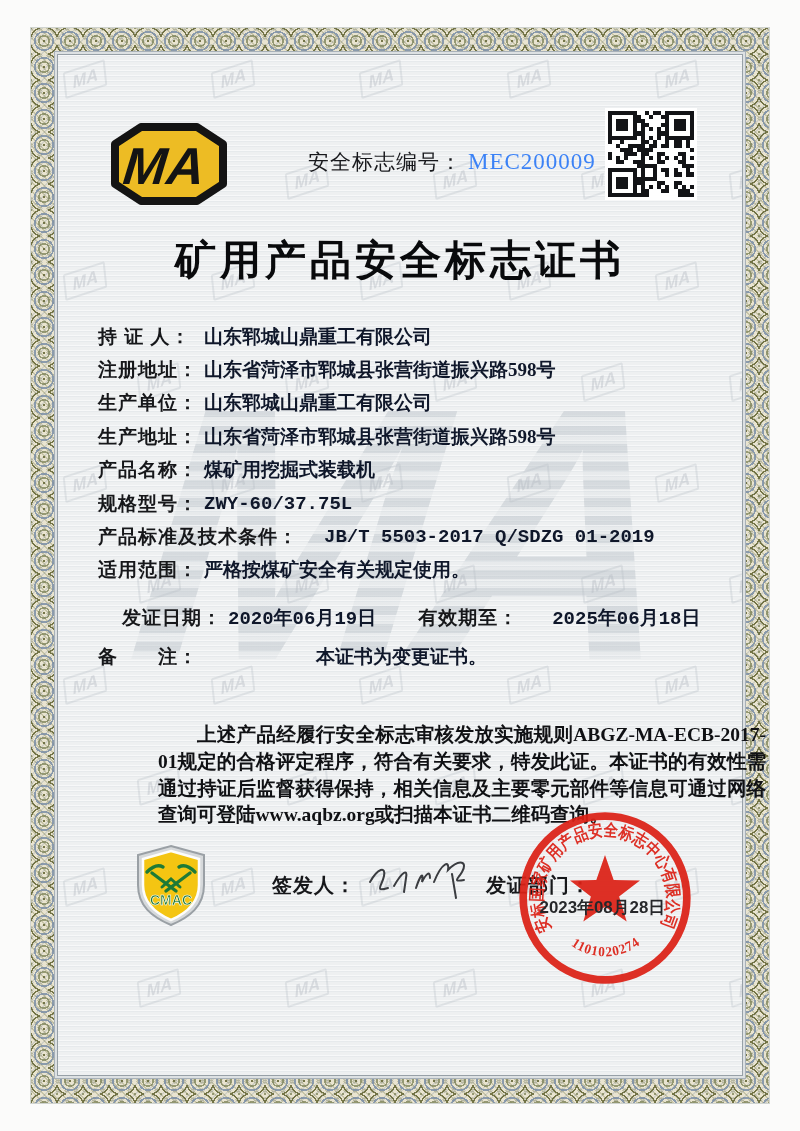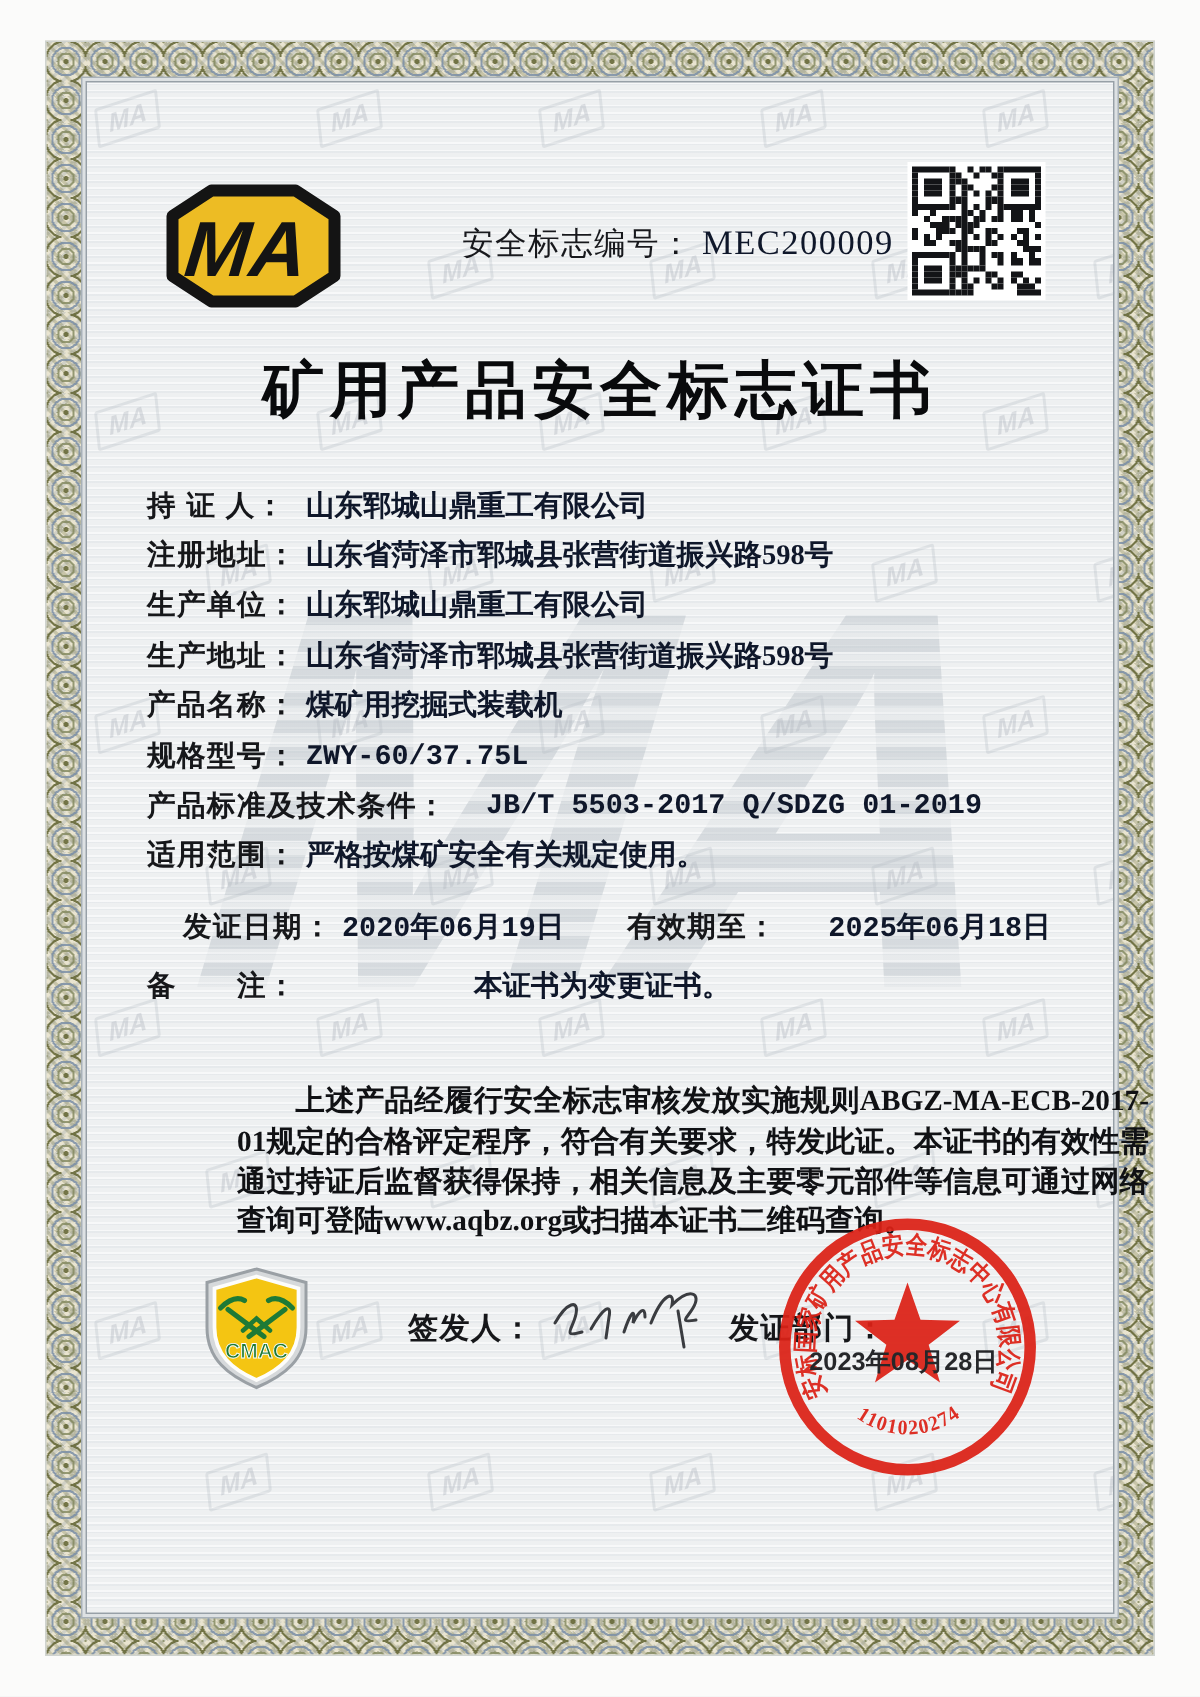--- a/index.html
+++ b/index.html
@@ -43,21 +43,21 @@
     font:italic 900 360px "Liberation Sans",sans-serif;letter-spacing:-18px;line-height:1;
     background:repeating-linear-gradient(180deg, rgba(181,189,196,.42) 0 9px, rgba(181,189,196,.10) 9px 18px);
     -webkit-background-clip:text;background-clip:text;color:transparent;
     z-index:1;user-select:none;
   }
   .content{position:absolute;inset:0;z-index:2;}
   
   .ma-logo{position:absolute;left:105px;top:120px;width:128px;height:88px;}
   .certno{position:absolute;left:308px;top:148px;white-space:nowrap;}
   .certno .lbl{font:400 21px "Liberation Serif",serif;color:#17181c;letter-spacing:1px;margin-top:13px;}
-  .certno .val{font:400 23px "Liberation Serif",serif;color:#0f172a;letter-spacing:1px;margin-left:6px;}
+  .certno .val{font:400 23px "Liberation Serif",serif;color:#3b82f6;letter-spacing:1px;margin-left:6px;}
   .qr{
     position:absolute;left:605px;top:108px;width:92px;height:92px;background:#fff;
     padding:3px;box-sizing:border-box;display:grid;grid-template-columns:repeat(21,1fr);
     grid-template-rows:repeat(21,1fr);
   }
   .qr div{width:100%;height:100%;}
   .qr .on{background:#131417;}
   .page-title{
     position:absolute;left:0;right:0;top:233px;text-align:center;
     font:900 41px "Liberation Serif",serif;color:#090a0c;letter-spacing:4px;

